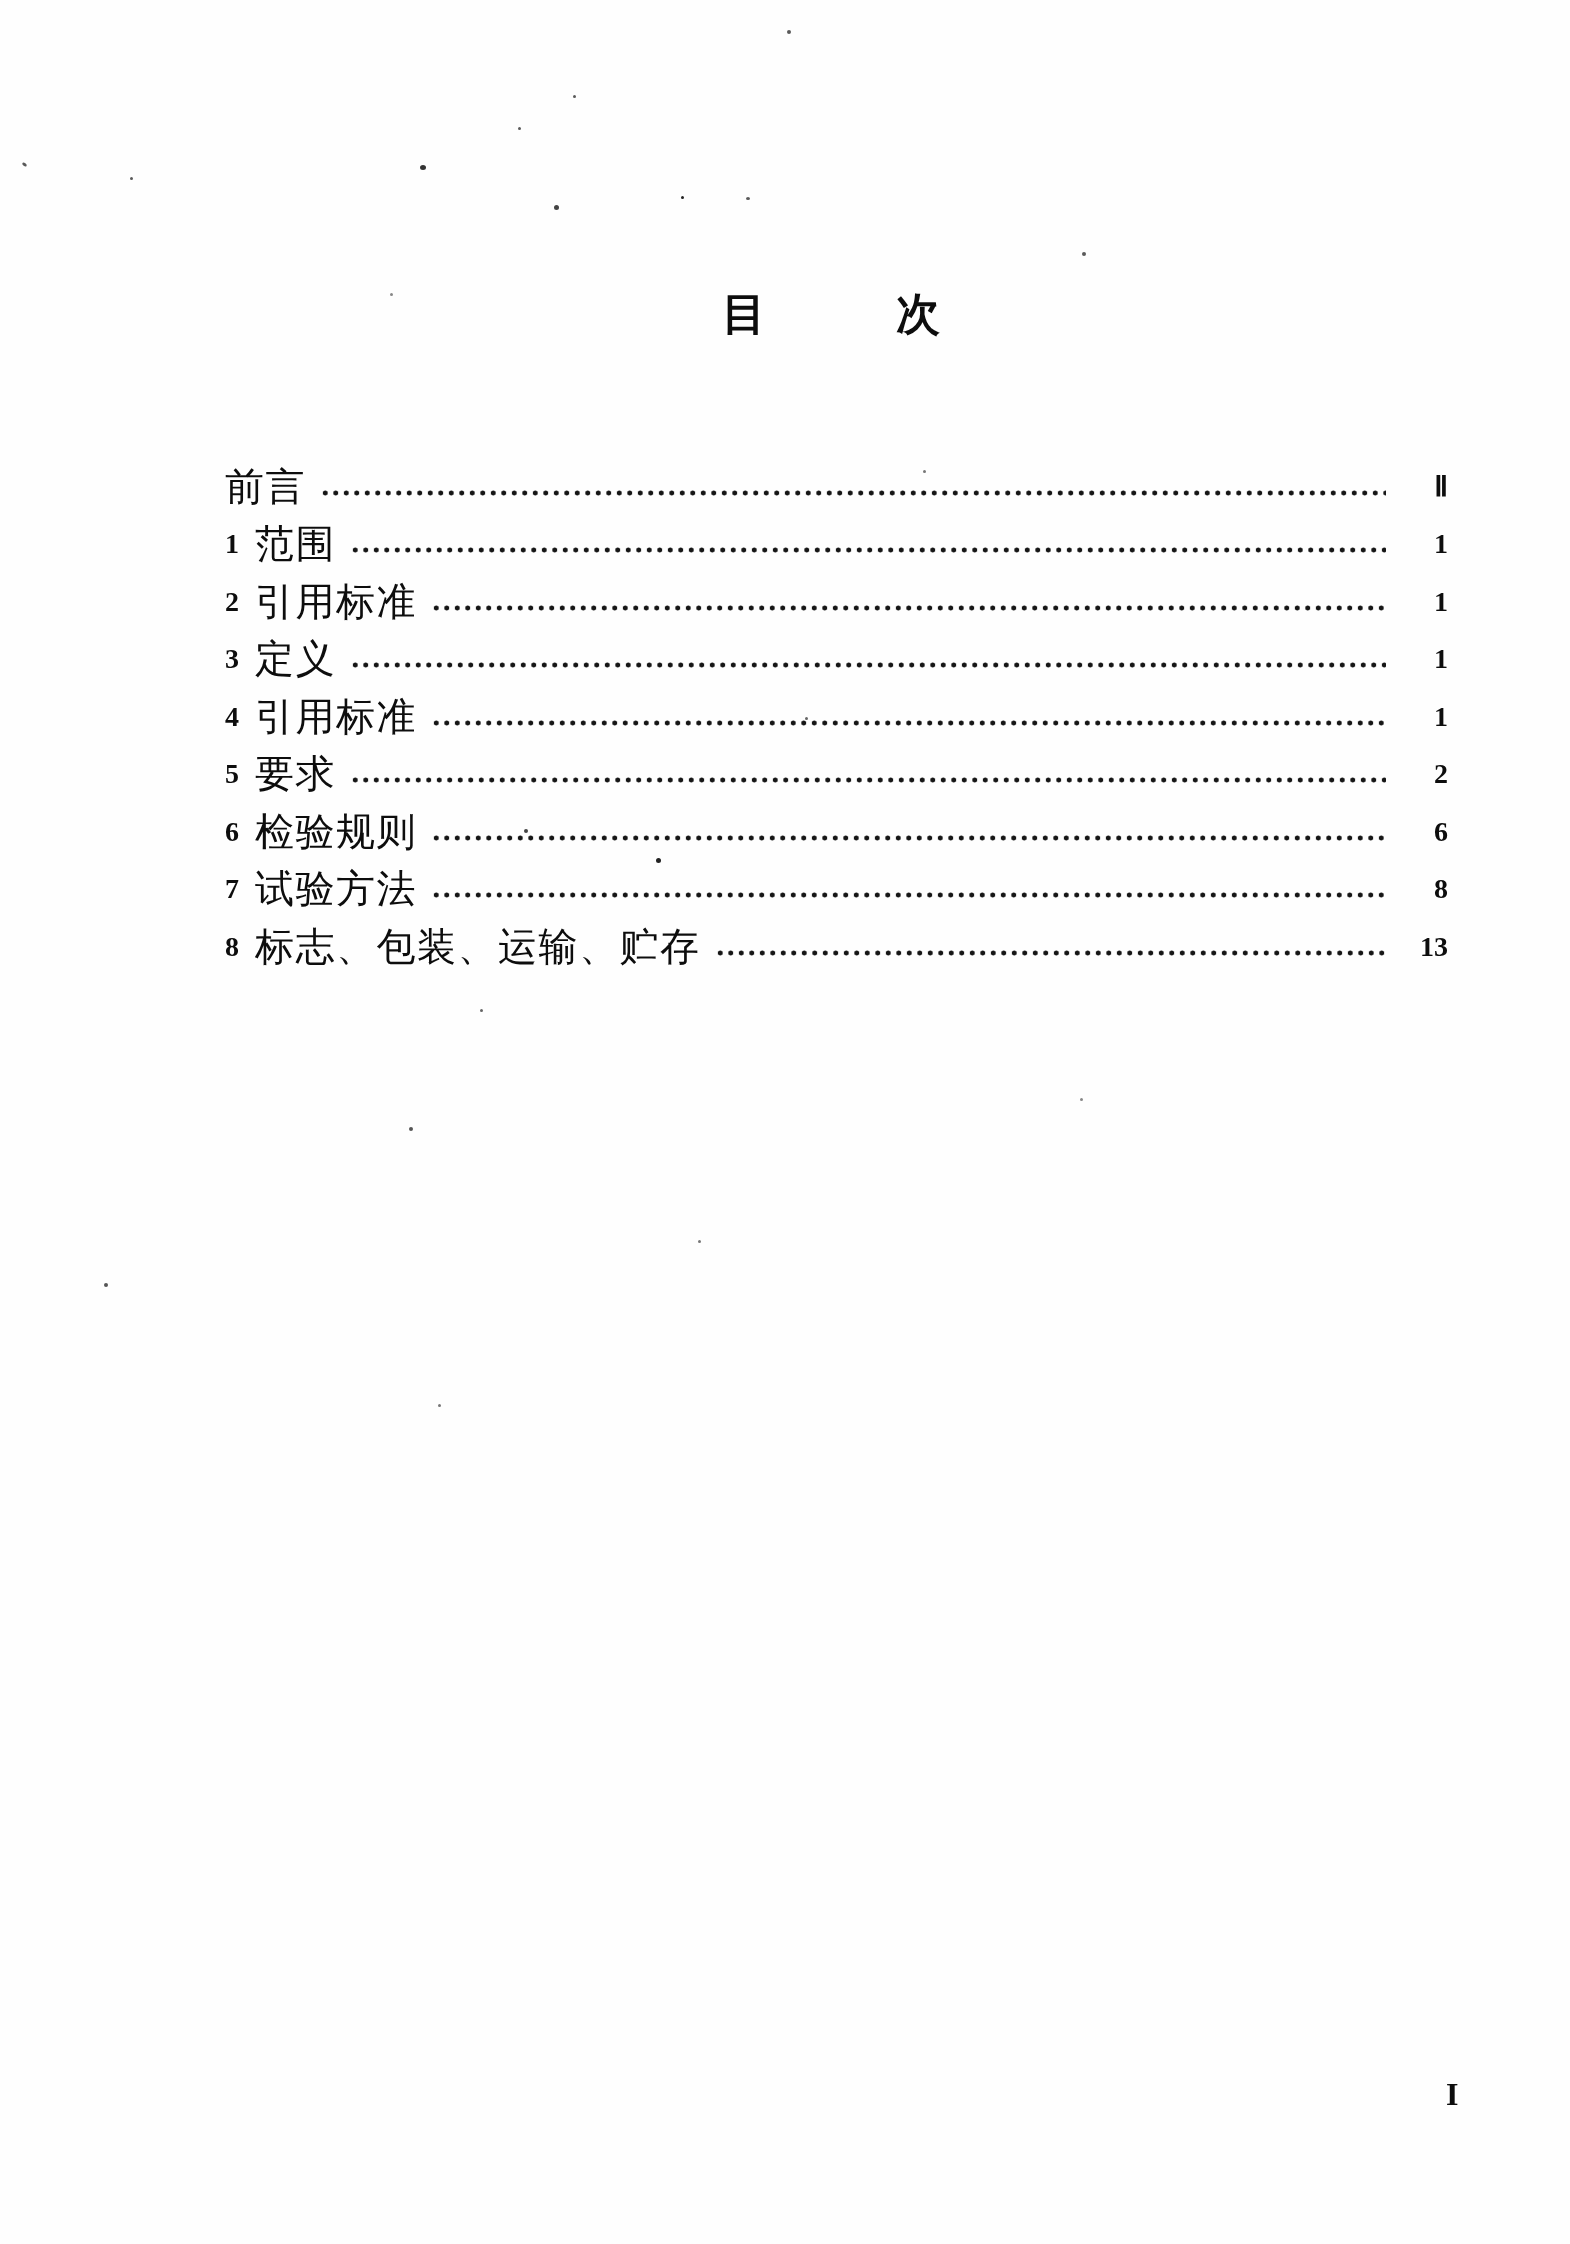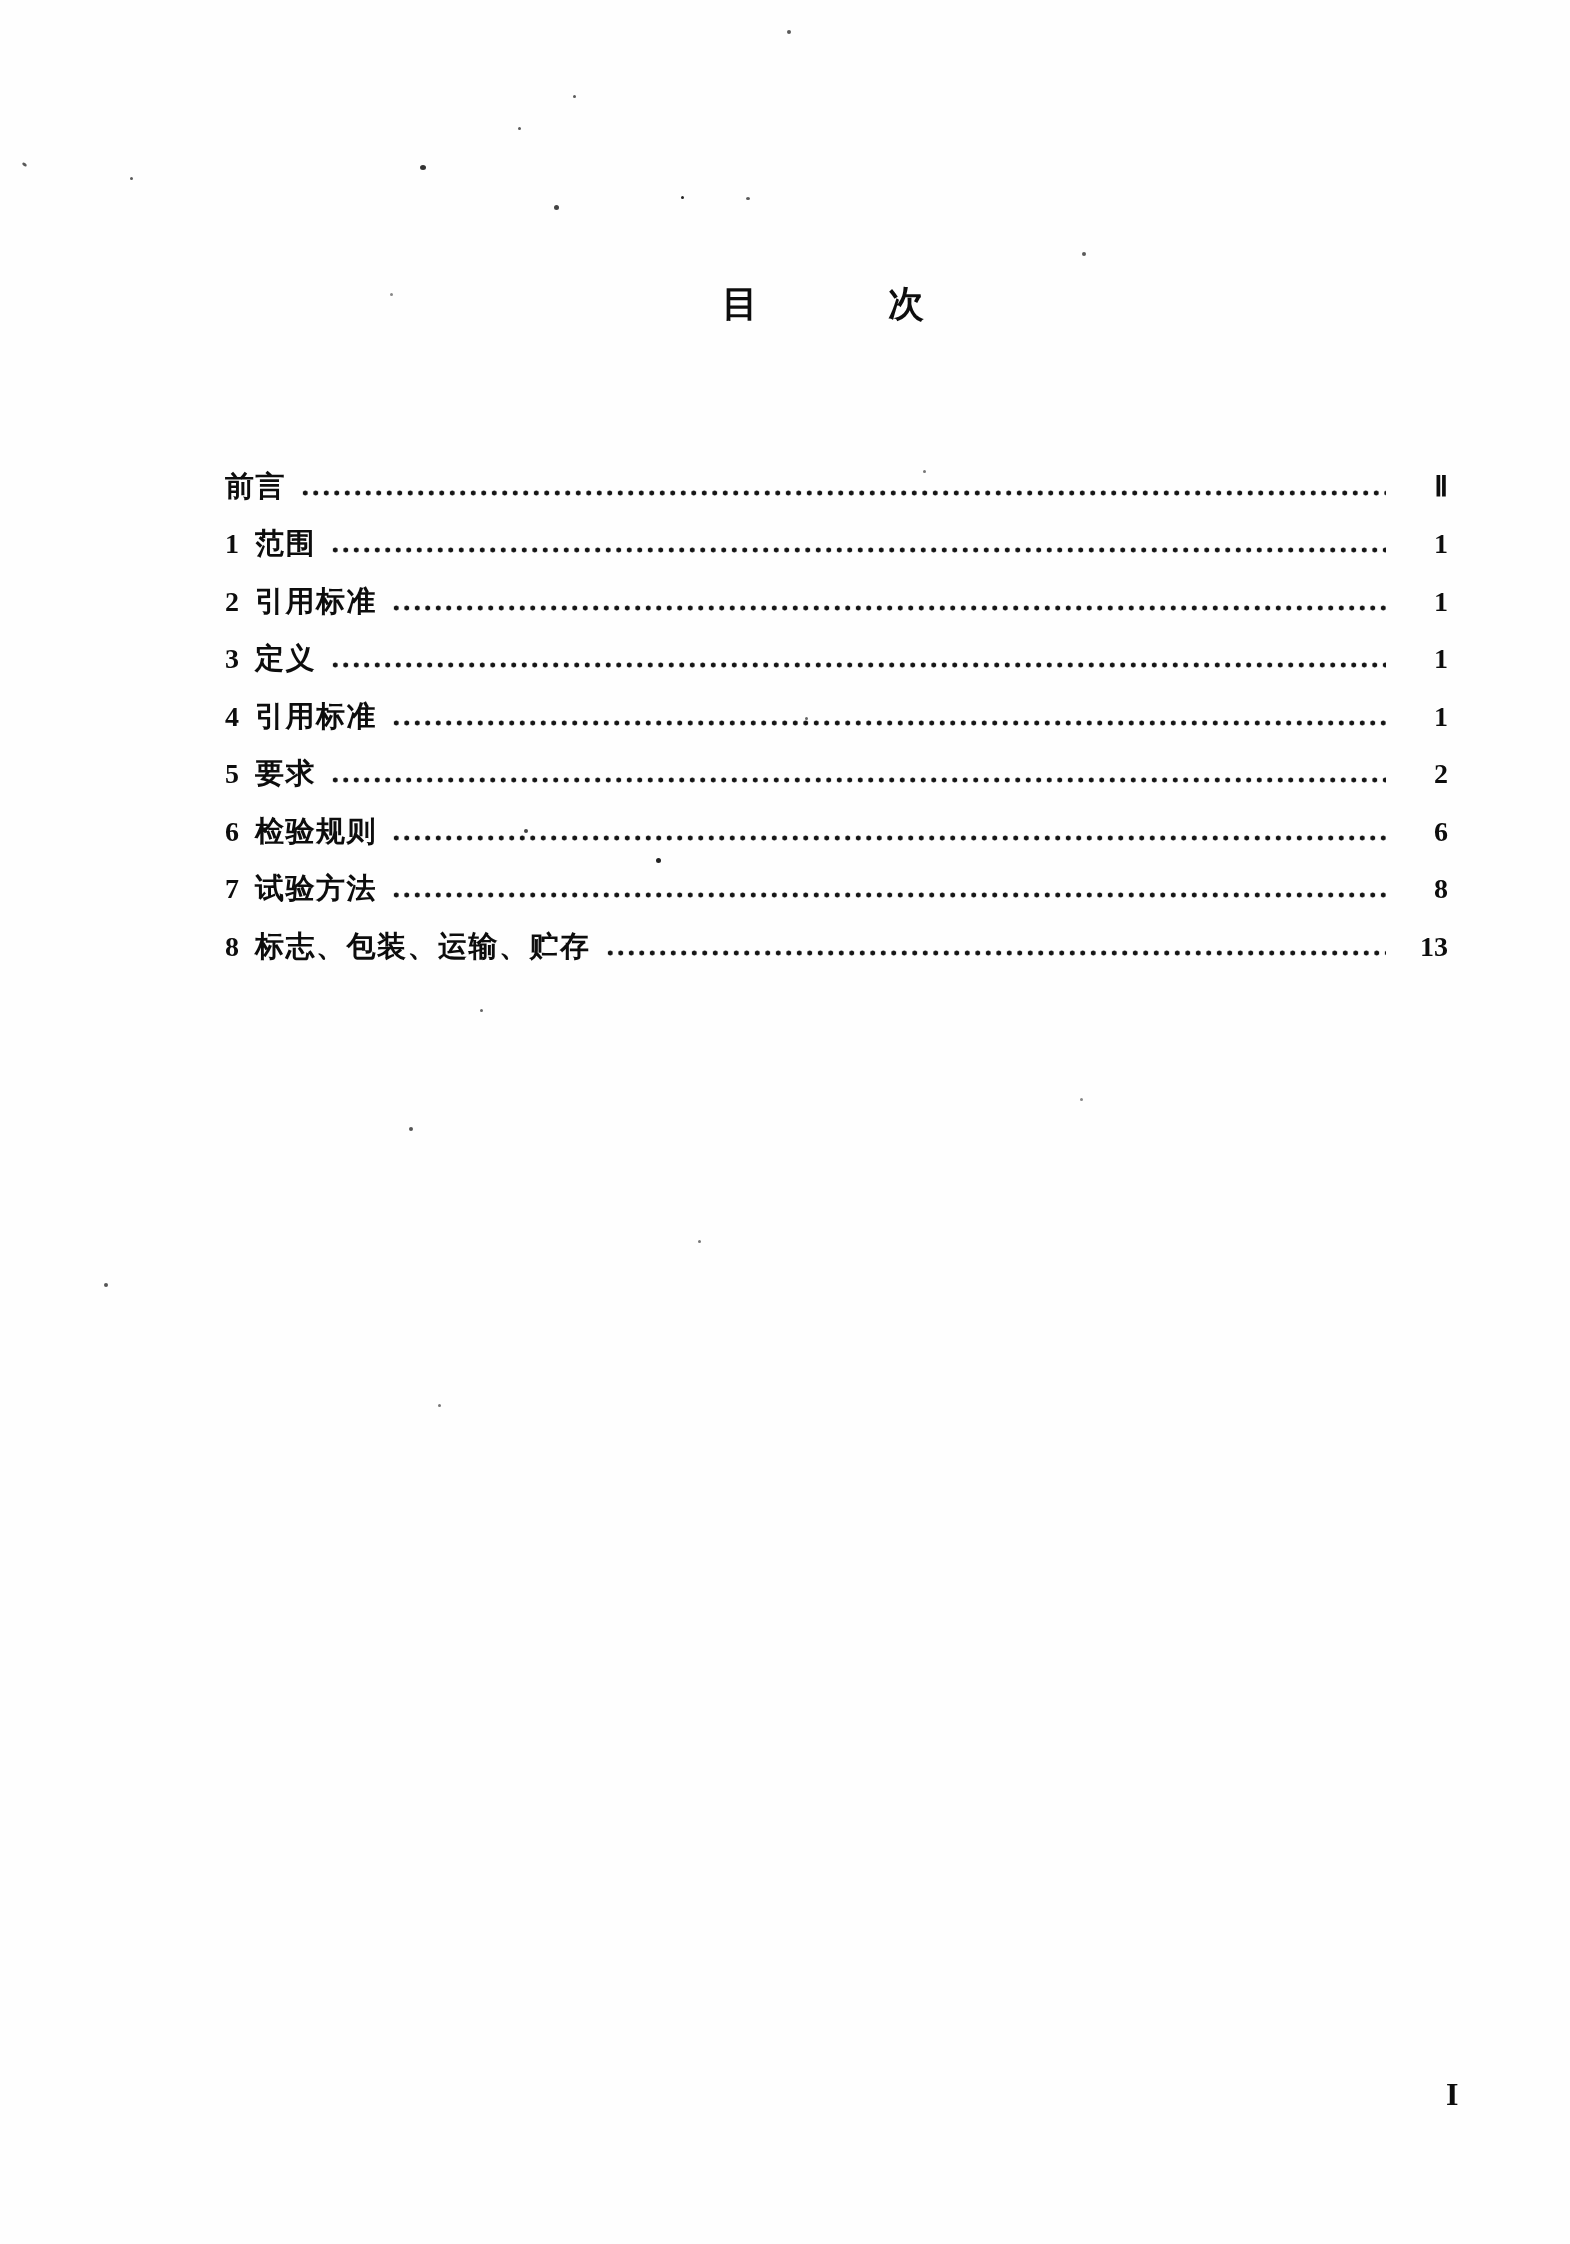--- a/index.html
+++ b/index.html
@@ -15,21 +15,21 @@
     background: #fefefe;
     overflow: hidden;
     font-family: "Liberation Sans", sans-serif;
     color: #111;
   }
   
   .page-title {
     position: absolute;
     top: 256px;
     left: 722px;
-    font-size: 36px;
+    font-size: 44px;
     font-weight: 700;
     letter-spacing: 130px;
     white-space: nowrap;
     color: #0d0d0d;
   }
   
   .toc {
     position: absolute;
     top: 458px;
     left: 225px;
@@ -44,22 +44,22 @@
     flex: 0 0 auto;
     width: 30px;
     font-family: "Liberation Serif", serif;
     font-weight: 700;
     font-size: 28px;
     color: #0d0d0d;
   }
   .toc-num:empty { display: none; }
   .toc-label {
     flex: 0 0 auto;
-    font-weight: 700;
-    font-size: 29px;
+    font-weight: 400;
+    font-size: 39px;
     letter-spacing: 1.5px;
     color: #0d0d0d;
     white-space: nowrap;
   }
   .toc-leader {
     flex: 1 1 auto;
     height: 10px;
     margin: 12px 12px 0 14px;
     background-image: radial-gradient(circle, #161616 2.2px, rgba(0,0,0,0) 2.8px);
     background-size: 10.5px 10px;

